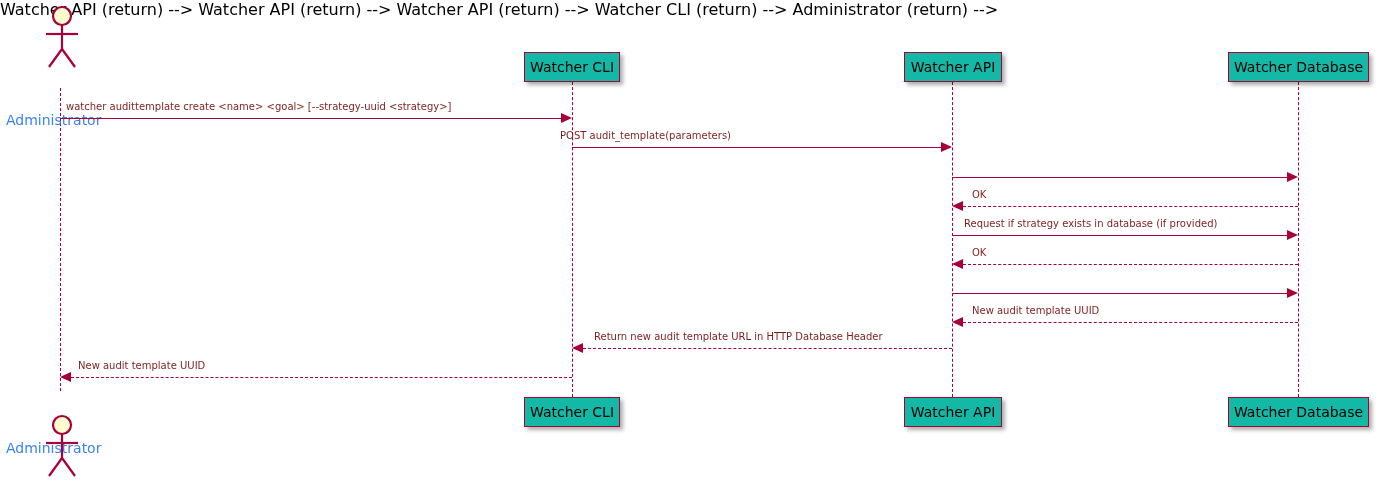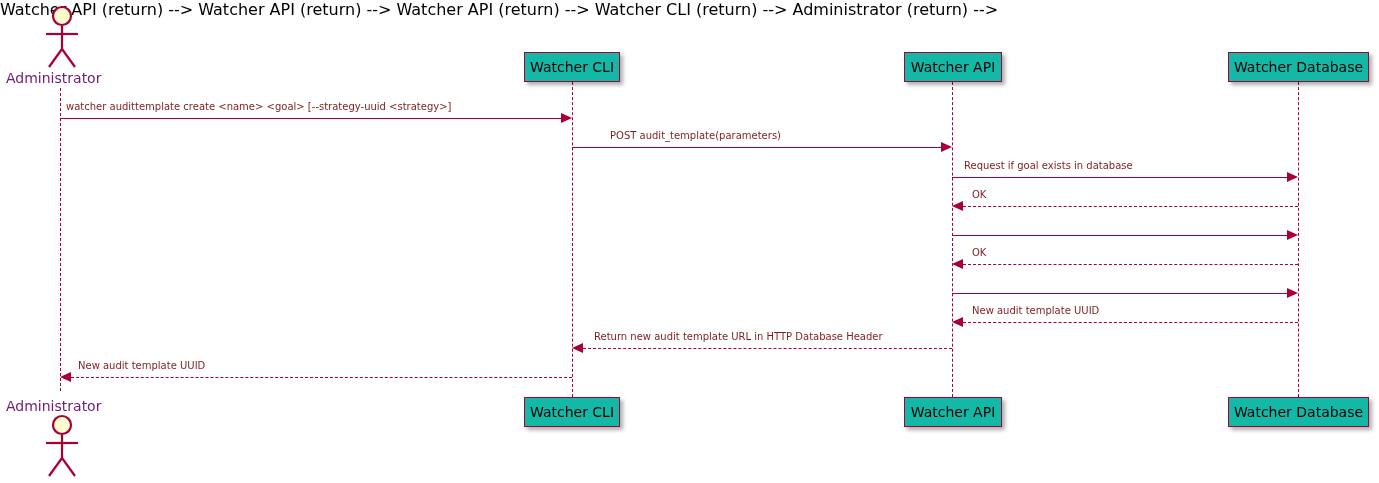--- a/index.html
+++ b/index.html
@@ -43,22 +43,23 @@
   }
   .actor-wrap {
     position: absolute;
   }
   .actor-svg {
     display: block;
   }
   .actor-name {
     position: absolute;
     font-size: 14px;
-    color: #701a75;
+    color: #3b82f6;
     white-space: nowrap;
+    margin-top: 42px;
   }
   .msg-line {
     position: absolute;
     height: 0;
     border-top: 1.3px solid #A80036;
   }
   .msg-line.dashed {
     border-top: 1.3px dashed #A80036;
   }
   .arrowhead {
@@ -144,35 +145,35 @@
   <div class="pbox" style="left:1228px; top:397px; width:141px;">
     <span class="pbox-label">Watcher Database</span>
   </div>
 
   
   <div class="msg-label" style="left:66px; top:102px;">watcher audittemplate create &lt;name&gt; &lt;goal&gt; [--strategy-uuid &lt;strategy&gt;]</div>
   <div class="msg-line" style="left:60px; top:118px; width:501px;"></div>
   <div class="arrowhead right" style="left:561px; top:113px;"></div>
 
   
-  <div class="msg-label" style="left:610px; top:131px;">POST audit_template(parameters)</div>
+  <div class="msg-label" style="left:560px; top:131px;">POST audit_template(parameters)</div>
   <div class="msg-line" style="left:572px; top:147px; width:369px;"></div>
   <div class="arrowhead right" style="left:941px; top:142px;"></div>
 
   
-  <div class="msg-label" style="left:964px; top:161px;">Request if goal exists in database</div>
   <div class="msg-line" style="left:952px; top:177px; width:335px;"></div>
   <div class="arrowhead right" style="left:1287px; top:172px;"></div>
 
    Watcher API (return) --&gt;
   <div class="msg-label" style="left:972px; top:190px;">OK</div>
   <div class="msg-line dashed" style="left:963px; top:206px; width:335px;"></div>
   <div class="arrowhead left" style="left:952px; top:201px;"></div>
 
   
+  <div class="msg-label" style="left:964px; top:219px;">Request if strategy exists in database (if provided)</div>
   <div class="msg-line" style="left:952px; top:235px; width:335px;"></div>
   <div class="arrowhead right" style="left:1287px; top:230px;"></div>
 
    Watcher API (return) --&gt;
   <div class="msg-label" style="left:972px; top:248px;">OK</div>
   <div class="msg-line dashed" style="left:963px; top:264px; width:335px;"></div>
   <div class="arrowhead left" style="left:952px; top:259px;"></div>
 
   
   <div class="msg-line" style="left:952px; top:293px; width:335px;"></div>

